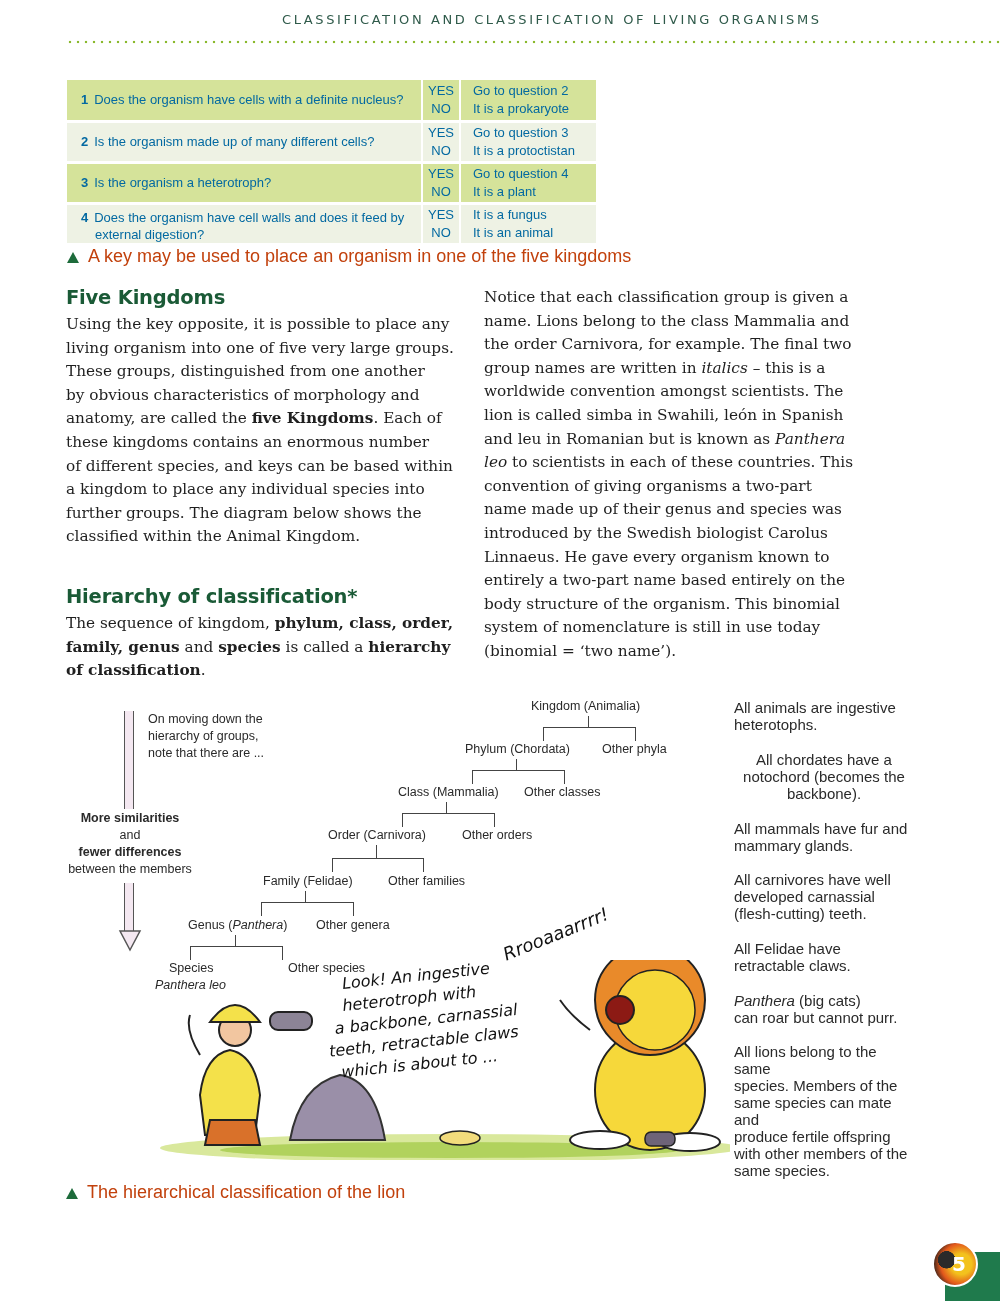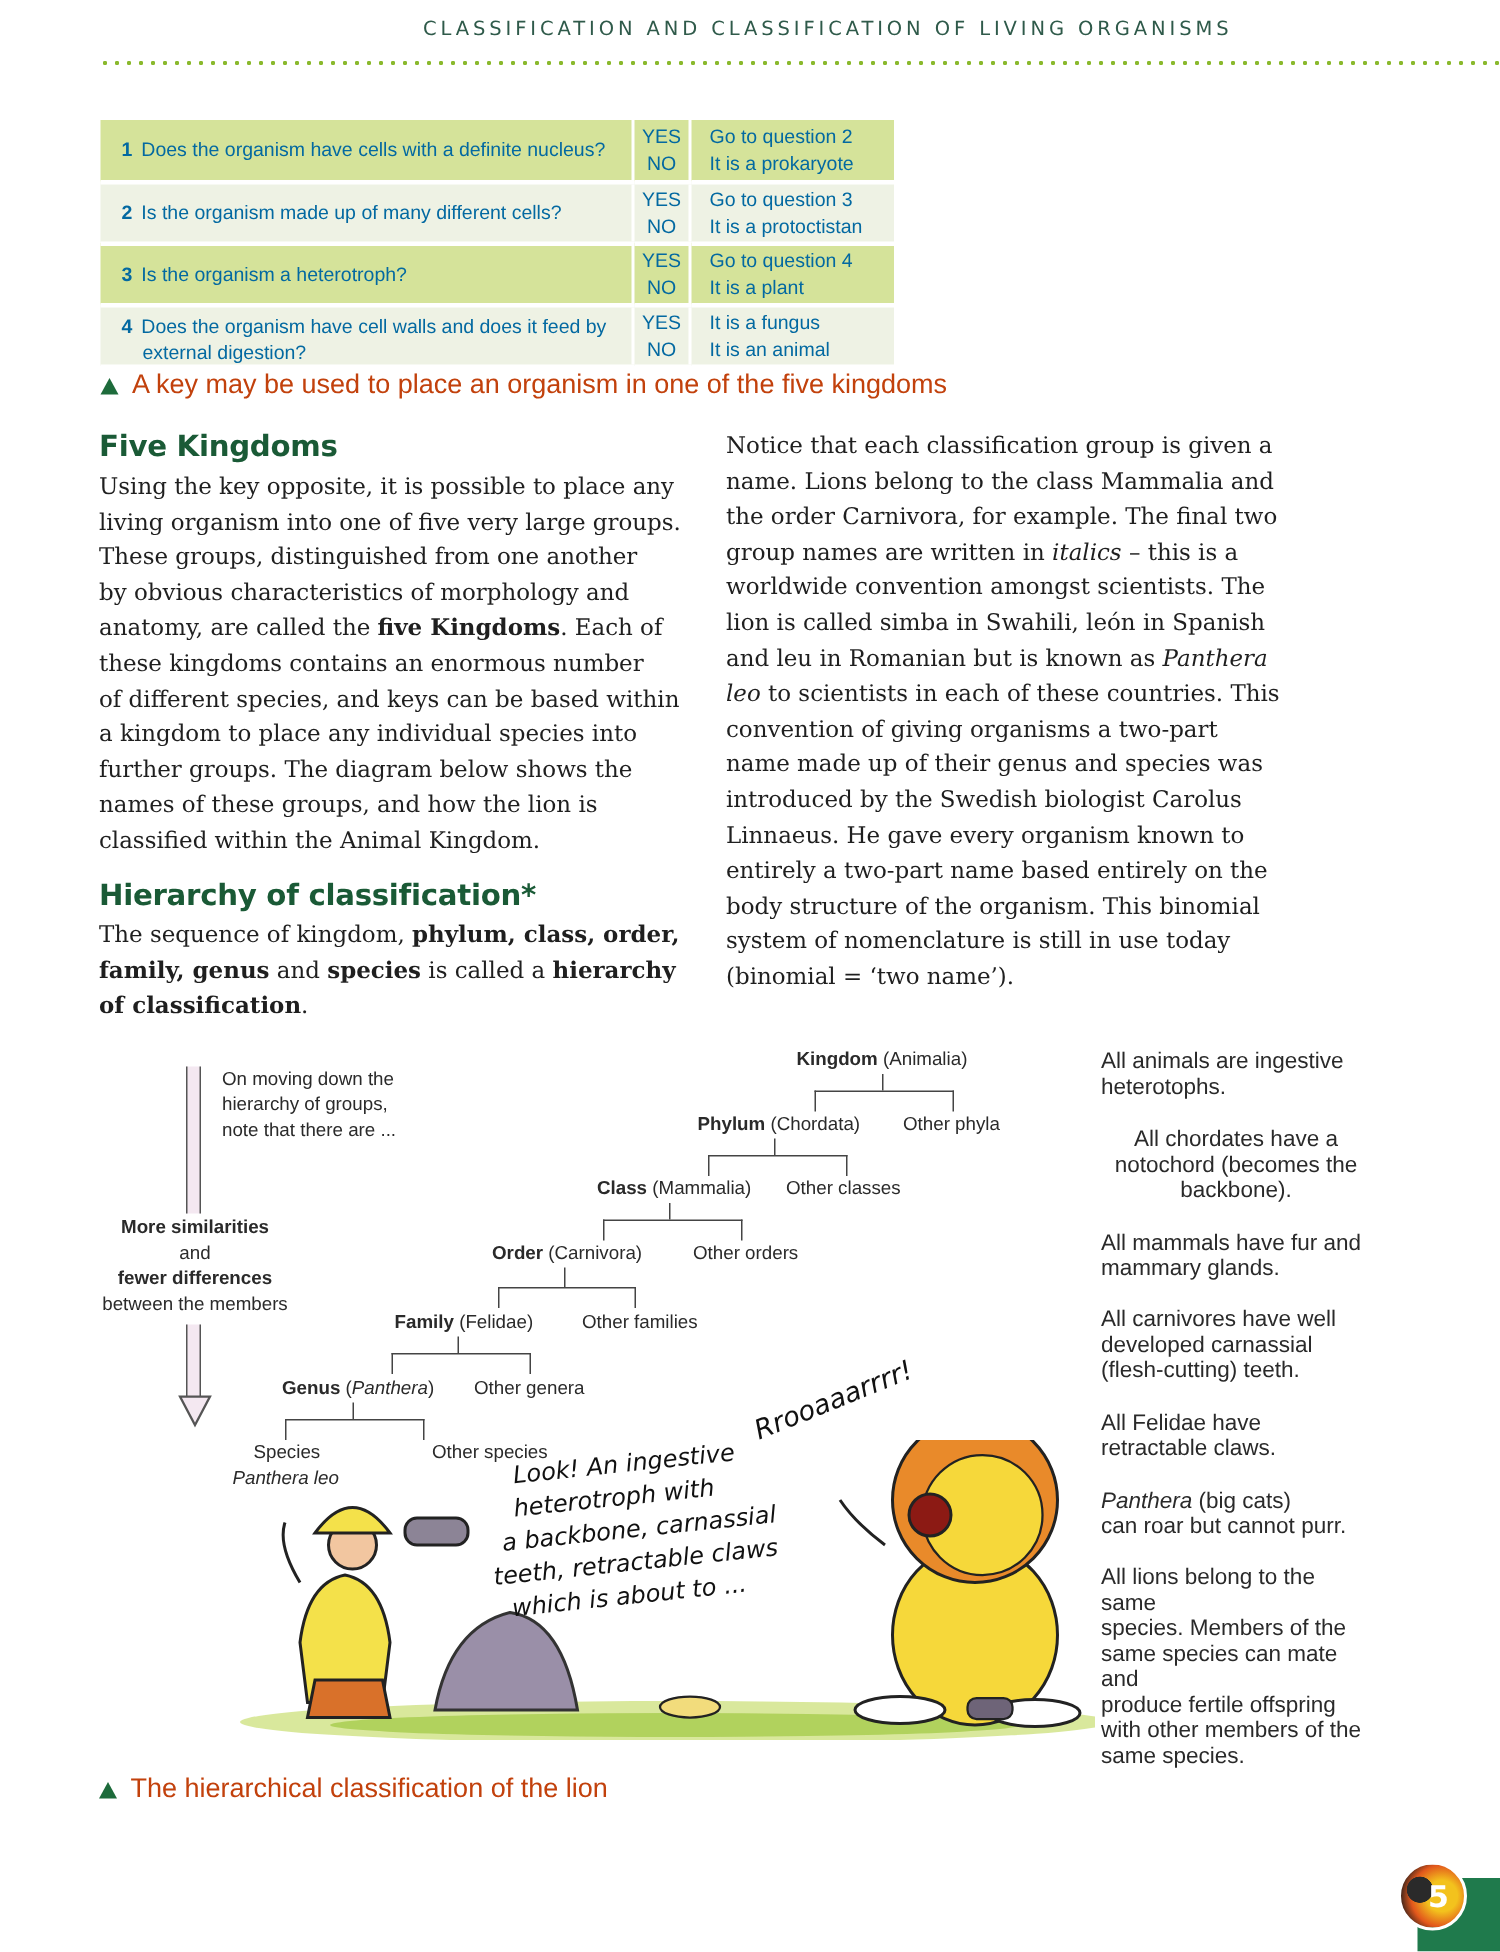--- a/index.html
+++ b/index.html
@@ -25,21 +25,21 @@
   .tri { display: inline-block; width: 0; height: 0; border-left: 6px solid transparent; border-right: 6px solid transparent; border-bottom: 11px solid #1d6b3b; margin-right: 9px; vertical-align: -1px; }
 
   
   .h2 { position: absolute; font-family: "DejaVu Sans", sans-serif; font-weight: bold; font-size: 19.5px; color: #1a5a36; white-space: nowrap; letter-spacing: -0.2px; }
   .body-text { position: absolute; font-family: "DejaVu Serif", serif; font-size: 15.3px; line-height: 23.6px; color: #1f1f1f; }
   .body-text b { font-weight: bold; }
   .body-text .line { display: block; white-space: nowrap; }
 
   
   .diag { font-family: "Liberation Sans", sans-serif; font-size: 12.5px; color: #2a2a2a; white-space: nowrap; }
-  .diag b { font-weight: bold; }
+  .diag b { font-weight: normal; }
   .bracket { position: absolute; border: 1.3px solid #444; border-bottom: none; }
   .stem { position: absolute; width: 0; border-left: 1.3px solid #444; }
 
   .side-note { position: absolute; left: 734px; width: 180px; font-family: "Liberation Sans", sans-serif; font-size: 15px; line-height: 17px; color: #2a2a2a; }
 
   .arrow-shaft { position: absolute; left: 124px; width: 10px; border-left: 1.5px solid #555; border-right: 1.5px solid #555; background: #f4e8f1; }
   .arrow-note { position: absolute; font-family: "Liberation Sans", sans-serif; font-size: 12.5px; line-height: 17px; color: #2a2a2a; }
 
   .speech { position: absolute; font-family: "DejaVu Sans", sans-serif; font-style: italic; color: #111; white-space: nowrap; }
 
@@ -114,21 +114,20 @@
 <div class="body-text" style="left:66px; top:313px;">
   <span class="line">Using the key opposite, it is possible to place any</span>
   <span class="line">living organism into one of five very large groups.</span>
   <span class="line">These groups, distinguished from one another</span>
   <span class="line">by obvious characteristics of morphology and</span>
   <span class="line"><span>anatomy, are called the </span><b>five Kingdoms</b><span>. Each of</span></span>
   <span class="line">these kingdoms contains an enormous number</span>
   <span class="line">of different species, and keys can be based within</span>
   <span class="line">a kingdom to place any individual species into</span>
   <span class="line">further groups. The diagram below shows the</span>
-  <span class="line">names of these groups, and how the lion is</span>
   <span class="line">classified within the Animal Kingdom.</span>
 </div>
 
 <div class="h2" style="left:66px; top:585px;">Hierarchy of classification*</div>
 <div class="body-text" style="left:66px; top:612px;">
   <span class="line"><span>The sequence of kingdom, </span><b>phylum, class, order,</b></span>
   <span class="line"><b>family, genus</b><span> and </span><b>species</b><span> is called a </span><b>hierarchy</b></span>
   <span class="line"><b>of classification</b><span>.</span></span>
 </div>
 

